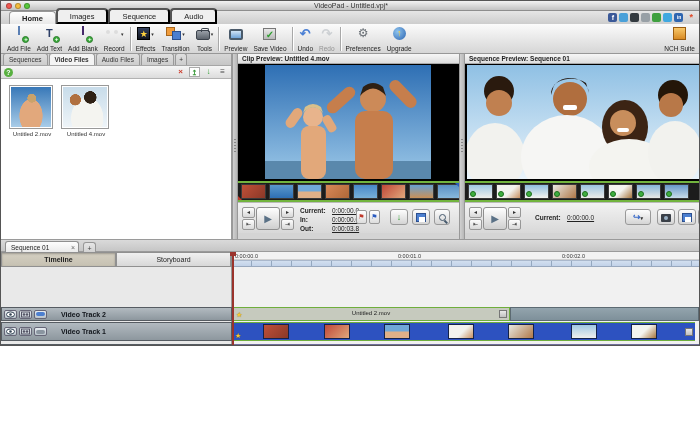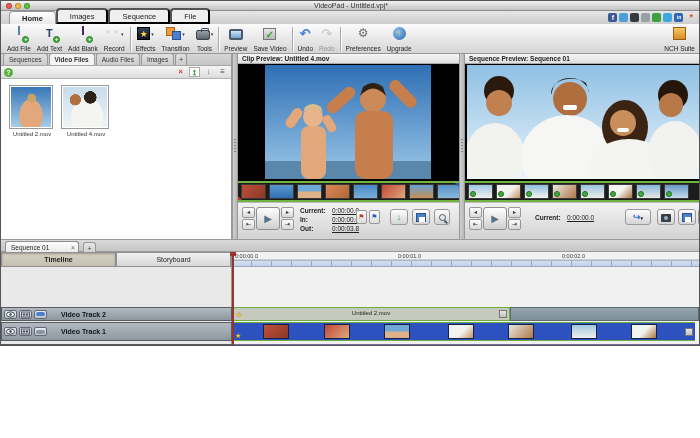--- a/index.html
+++ b/index.html
@@ -167,21 +167,21 @@
       <span class="light l-min"></span>
       <span class="light l-zoom"></span>
     </div>
     <div class="wtitle">VideoPad - Untitled.vpj*</div>
   </div>
 
   <div class="abs tabrow">
     <button class="rtab active">Home</button>
     <button class="rtab">Images</button>
     <button class="rtab">Sequence</button>
-    <button class="rtab">File</button>
+    <button class="rtab">Audio</button>
   </div>
   <div class="social">
     <span class="soc" style="background: rgb(59, 89, 152);">f</span>
     <span class="soc" style="background: rgb(74, 160, 216);"></span>
     <span class="soc" style="background: rgb(51, 58, 64);"></span>
     <span class="soc" style="background: rgb(152, 160, 166);"></span>
     <span class="soc" style="background: rgb(63, 160, 63);"></span>
     <span class="soc" style="background: rgb(64, 168, 224);"></span>
     <span class="soc" style="font-size: 5px; background: rgb(47, 102, 176);">in</span>
     <span class="socmark">*</span>

